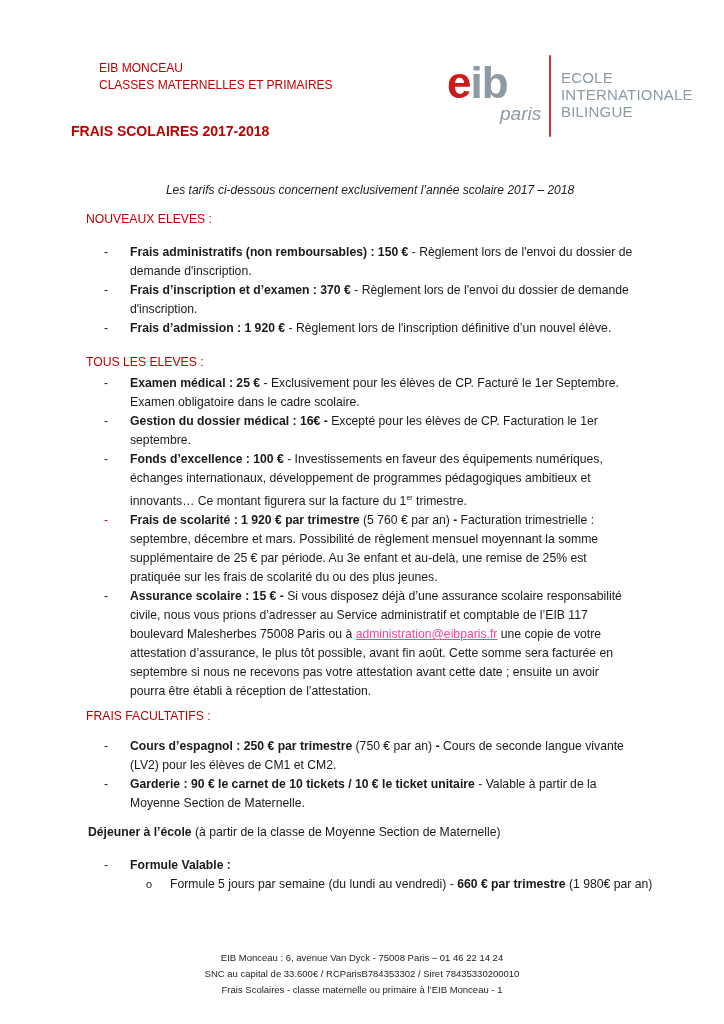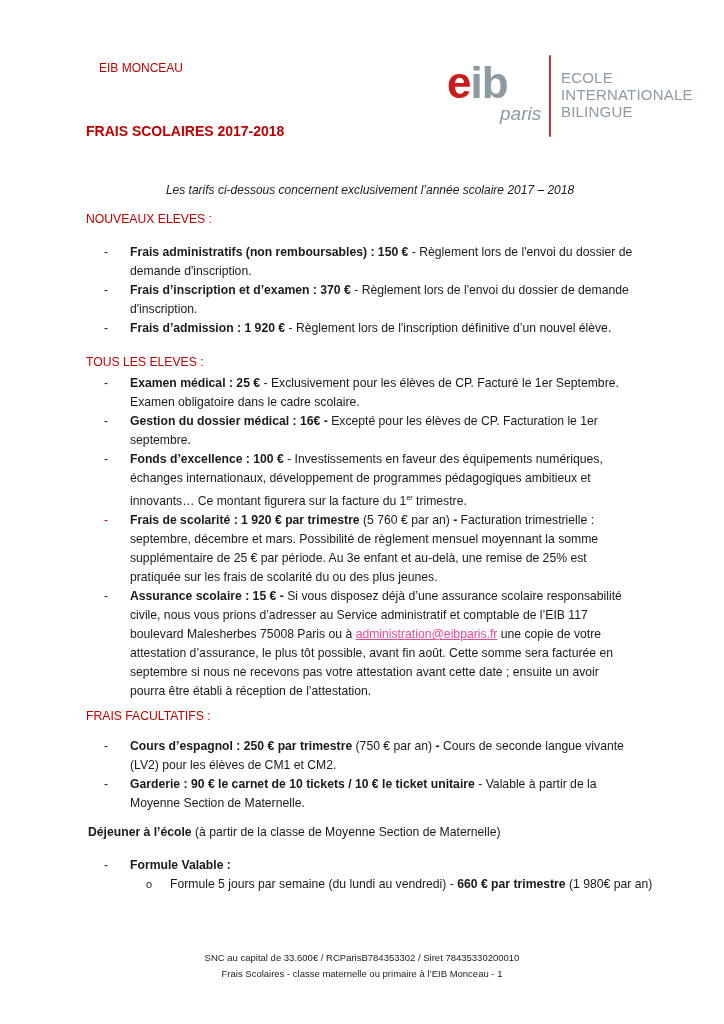--- a/index.html
+++ b/index.html
@@ -3,21 +3,21 @@
   <meta charset="utf-8">
   <style>
     html, body { margin: 0; padding: 0; background: #ffffff; }
     body {
       width: 724px; height: 1024px; position: relative; overflow: hidden;
       font-family: "Liberation Sans", sans-serif; color: #1a1a1a;
       font-size: 12.2px;
     }
     .red { color: #c00000; }
     .header-left { position: absolute; left: 86px; top: 60px; font-size: 12px; line-height: 17px; margin-left: 13px; }
-    .title { position: absolute; left: 86px; top: 123px; font-size: 14px; font-weight: bold; }
+    .title { position: absolute; left: 71px; top: 123px; font-size: 14px; font-weight: bold; }
     .logo { position: absolute; left: 447px; top: 55px; width: 240px; height: 85px; }
     .logo-eib { position: absolute; left: 0; top: 6px; font-size: 44px; font-weight: bold; letter-spacing: -1px; color: #8c9aa4; line-height: 44px; }
     .logo-eib .e { color: #cc1a1a; }
     .logo-paris { position: absolute; left: 53px; top: 48px; font-size: 19px; font-style: italic; color: #8c9aa4; font-weight: 300; }
     .logo-bar { position: absolute; left: 102px; top: 0; width: 2px; height: 82px; background: #c9343a; border-radius: 1px; }
     .logo-text { position: absolute; left: 114px; top: 14px; font-size: 15px; line-height: 17px; color: #8c9aa4; letter-spacing: 0.2px; }
     .intro { position: absolute; left: 0; width: 724px; top: 183px; text-align: center; font-style: italic; font-size: 12px; padding-left: 8px; }
     .section-head { position: absolute; left: 86px; font-size: 12.2px; }
     ul.items { position: absolute; left: 104px; width: 530px; margin: 0; padding: 0; list-style: none; }
     ul.items li { position: relative; padding-left: 26px; line-height: 19px; margin-bottom: 0; }
@@ -29,20 +29,21 @@
     .sub { position: absolute; left: 146px; top: 875px; width: 490px; line-height: 19px; padding-left: 24px; }
     .sub .bullet { position: absolute; left: 0; top: 0; font-size: 11px; }
     .footer { position: absolute; left: 0; width: 724px; top: 950px; text-align: center; font-size: 9.5px; line-height: 16px; color: #222; }
     sup { font-size: 7px; }
   </style>
 </head>
 <body>
 
 <div class="header-left red">
   <div>EIB MONCEAU</div>
+  <div>CLASSES MATERNELLES ET PRIMAIRES</div>
 </div>
 <div class="title red">FRAIS SCOLAIRES 2017-2018</div>
 
 <div class="logo">
   <div class="logo-eib"><span class="e">e</span><span>ib</span></div>
   <div class="logo-paris">paris</div>
   <div class="logo-bar"></div>
   <div class="logo-text">
     <div>ECOLE</div>
     <div>INTERNATIONALE</div>
@@ -76,15 +77,16 @@
 
 <div class="lunch"><b>Déjeuner à l’école</b><span> (à partir de la classe de Moyenne Section de Maternelle)</span></div>
 <ul class="items" style="top:856px">
   <li><span class="dash">-</span><b>Formule Valable :</b></li>
 </ul>
 <div class="sub">
   <span class="bullet">o</span><span>Formule 5 jours par semaine (du lundi au vendredi) - </span><b>660 € par trimestre</b><span> (1 980€ par an)</span>
 </div>
 
 <div class="footer">
+  <div>EIB Monceau : 6, avenue Van Dyck - 75008 Paris – 01 46 22 14 24</div>
   <div>SNC au capital de 33.600€ / RCParisB784353302 / Siret 78435330200010</div>
   <div>Frais Scolaires - classe maternelle ou primaire à l’EIB Monceau - 1</div>
 </div>
 
 </body></html>

